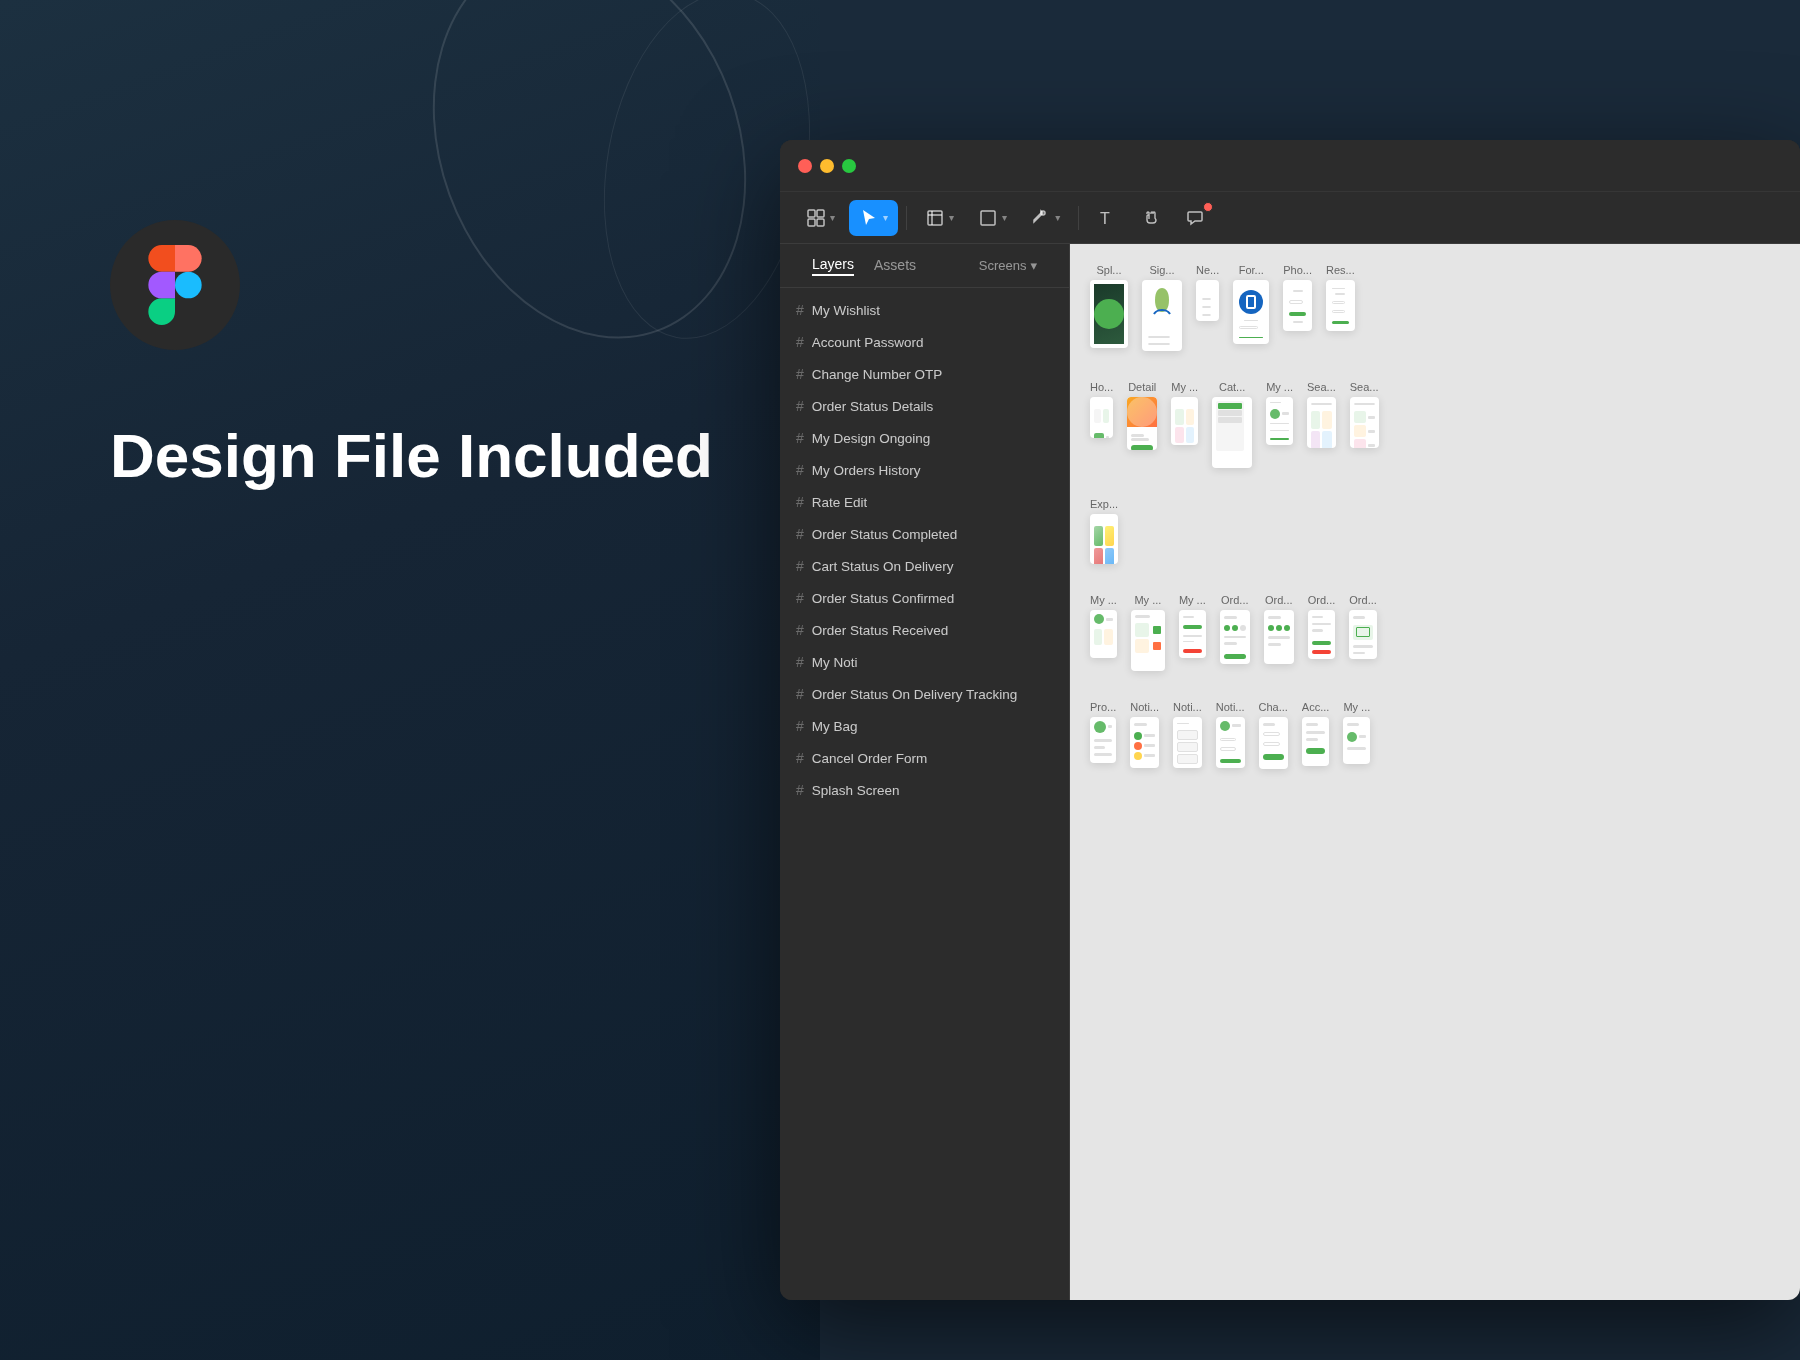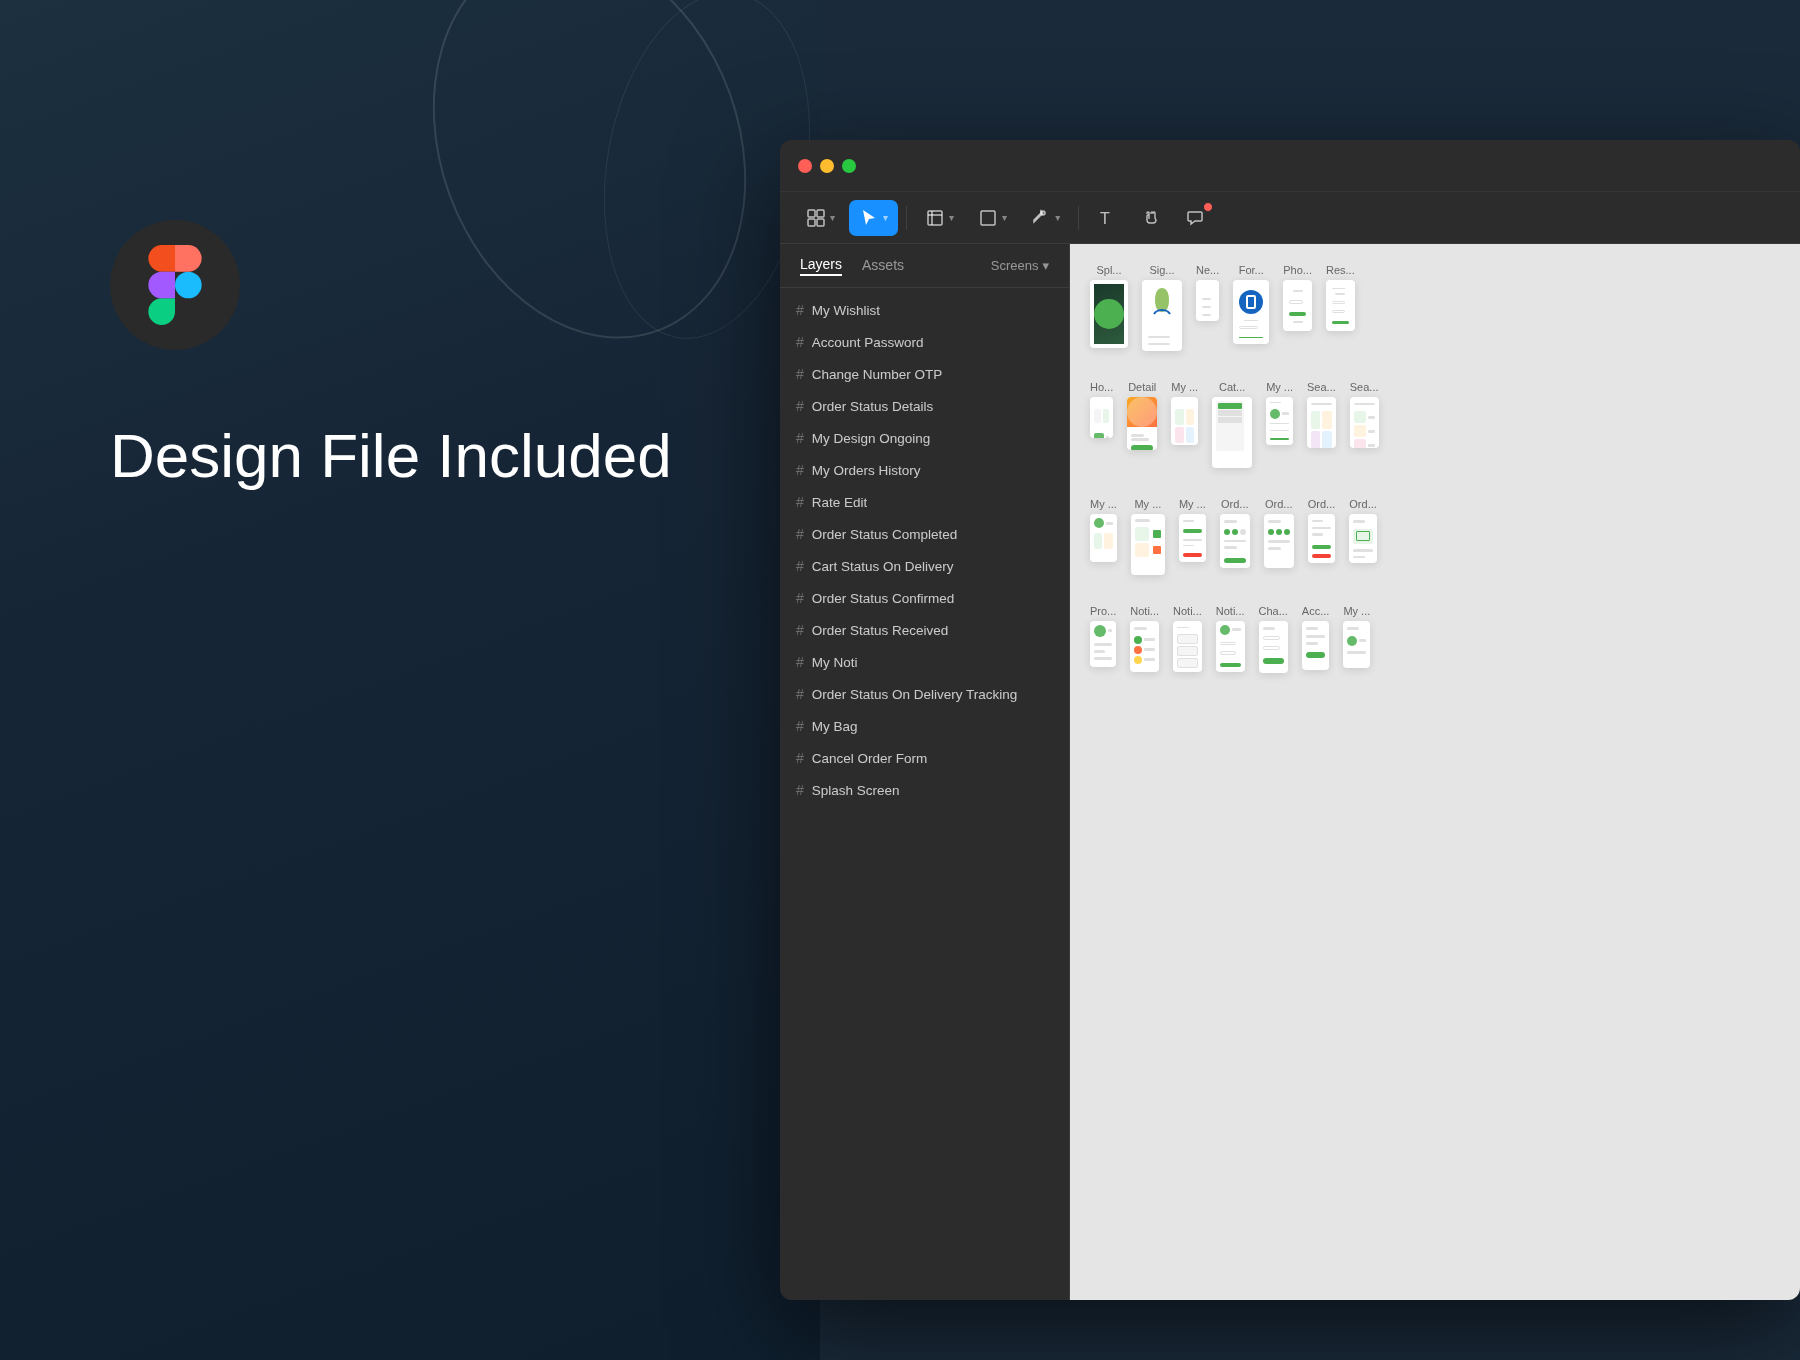--- a/index.html
+++ b/index.html
@@ -62,21 +62,21 @@
 
     
     .left-content {
       position: absolute;
       top: 420px;
       left: 110px;
       color: white;
     }
     .left-content h1 {
       font-size: 62px;
-      font-weight: 400;
+      font-weight: 700;
       line-height: 1.15;
       color: #ffffff;
       margin-bottom: 32px;
     }
     .left-content p {
       font-size: 22px;
       font-weight: 400;
       color: rgba(255,255,255,0.65);
       line-height: 1.5;
     }
@@ -186,21 +186,21 @@
       width: 290px;
       background: #2c2c2c;
       border-right: 1px solid rgba(255,255,255,0.08);
       display: flex;
       flex-direction: column;
       flex-shrink: 0;
     }
     .panel-tabs {
       display: flex;
       align-items: center;
-      padding: 0 20px;
+      padding: 0 32px;
       height: 44px;
       border-bottom: 1px solid rgba(255,255,255,0.08);
       gap: 20px;
     }
     .panel-tab {
       font-size: 14px;
       color: rgba(255,255,255,0.5);
       cursor: pointer;
       padding-bottom: 2px;
     }
@@ -695,20 +695,38 @@
                     <div style="flex:1;height:3px;background:#e0e0e0;border-radius:1px;"></div>
                   </div>
                 </div>
               </div>
             </div>
           </div>
 
         </div>
       </div>
 
+      <div style="margin-bottom:30px;">
+        <div style="display:flex; gap:14px; align-items:flex-start;">
+          <div class="screen-col">
+            <div class="screen-label">Exp...</div>
+            <div class="screen-thumb">
+              <div class="screen-inner" style="padding:4px;">
+                <div class="mock-line short" style="margin:2px 0;"></div>
+                <div style="display:grid;grid-template-columns:1fr 1fr;gap:2px;margin-top:2px;">
+                  <div style="height:20px;background:linear-gradient(135deg,#a5d6a7,#66bb6a);border-radius:2px;"></div>
+                  <div style="height:20px;background:linear-gradient(135deg,#fff176,#ffd54f);border-radius:2px;"></div>
+                  <div style="height:20px;background:linear-gradient(135deg,#ef9a9a,#e57373);border-radius:2px;"></div>
+                  <div style="height:20px;background:linear-gradient(135deg,#90caf9,#64b5f6);border-radius:2px;"></div>
+                </div>
+              </div>
+            </div>
+          </div>
+        </div>
+      </div>
 
       <div style="margin-bottom:30px;">
         <div style="display:flex; gap:14px; align-items:flex-start;">
 
           <div class="screen-col">
             <div class="screen-label">My ...</div>
             <div class="screen-thumb">
               <div class="screen-inner" style="padding:4px;">
                 <div style="display:flex;align-items:center;gap:2px;margin-bottom:3px;">
                   <div style="width:10px;height:10px;background:#66bb6a;border-radius:50%;"></div>

